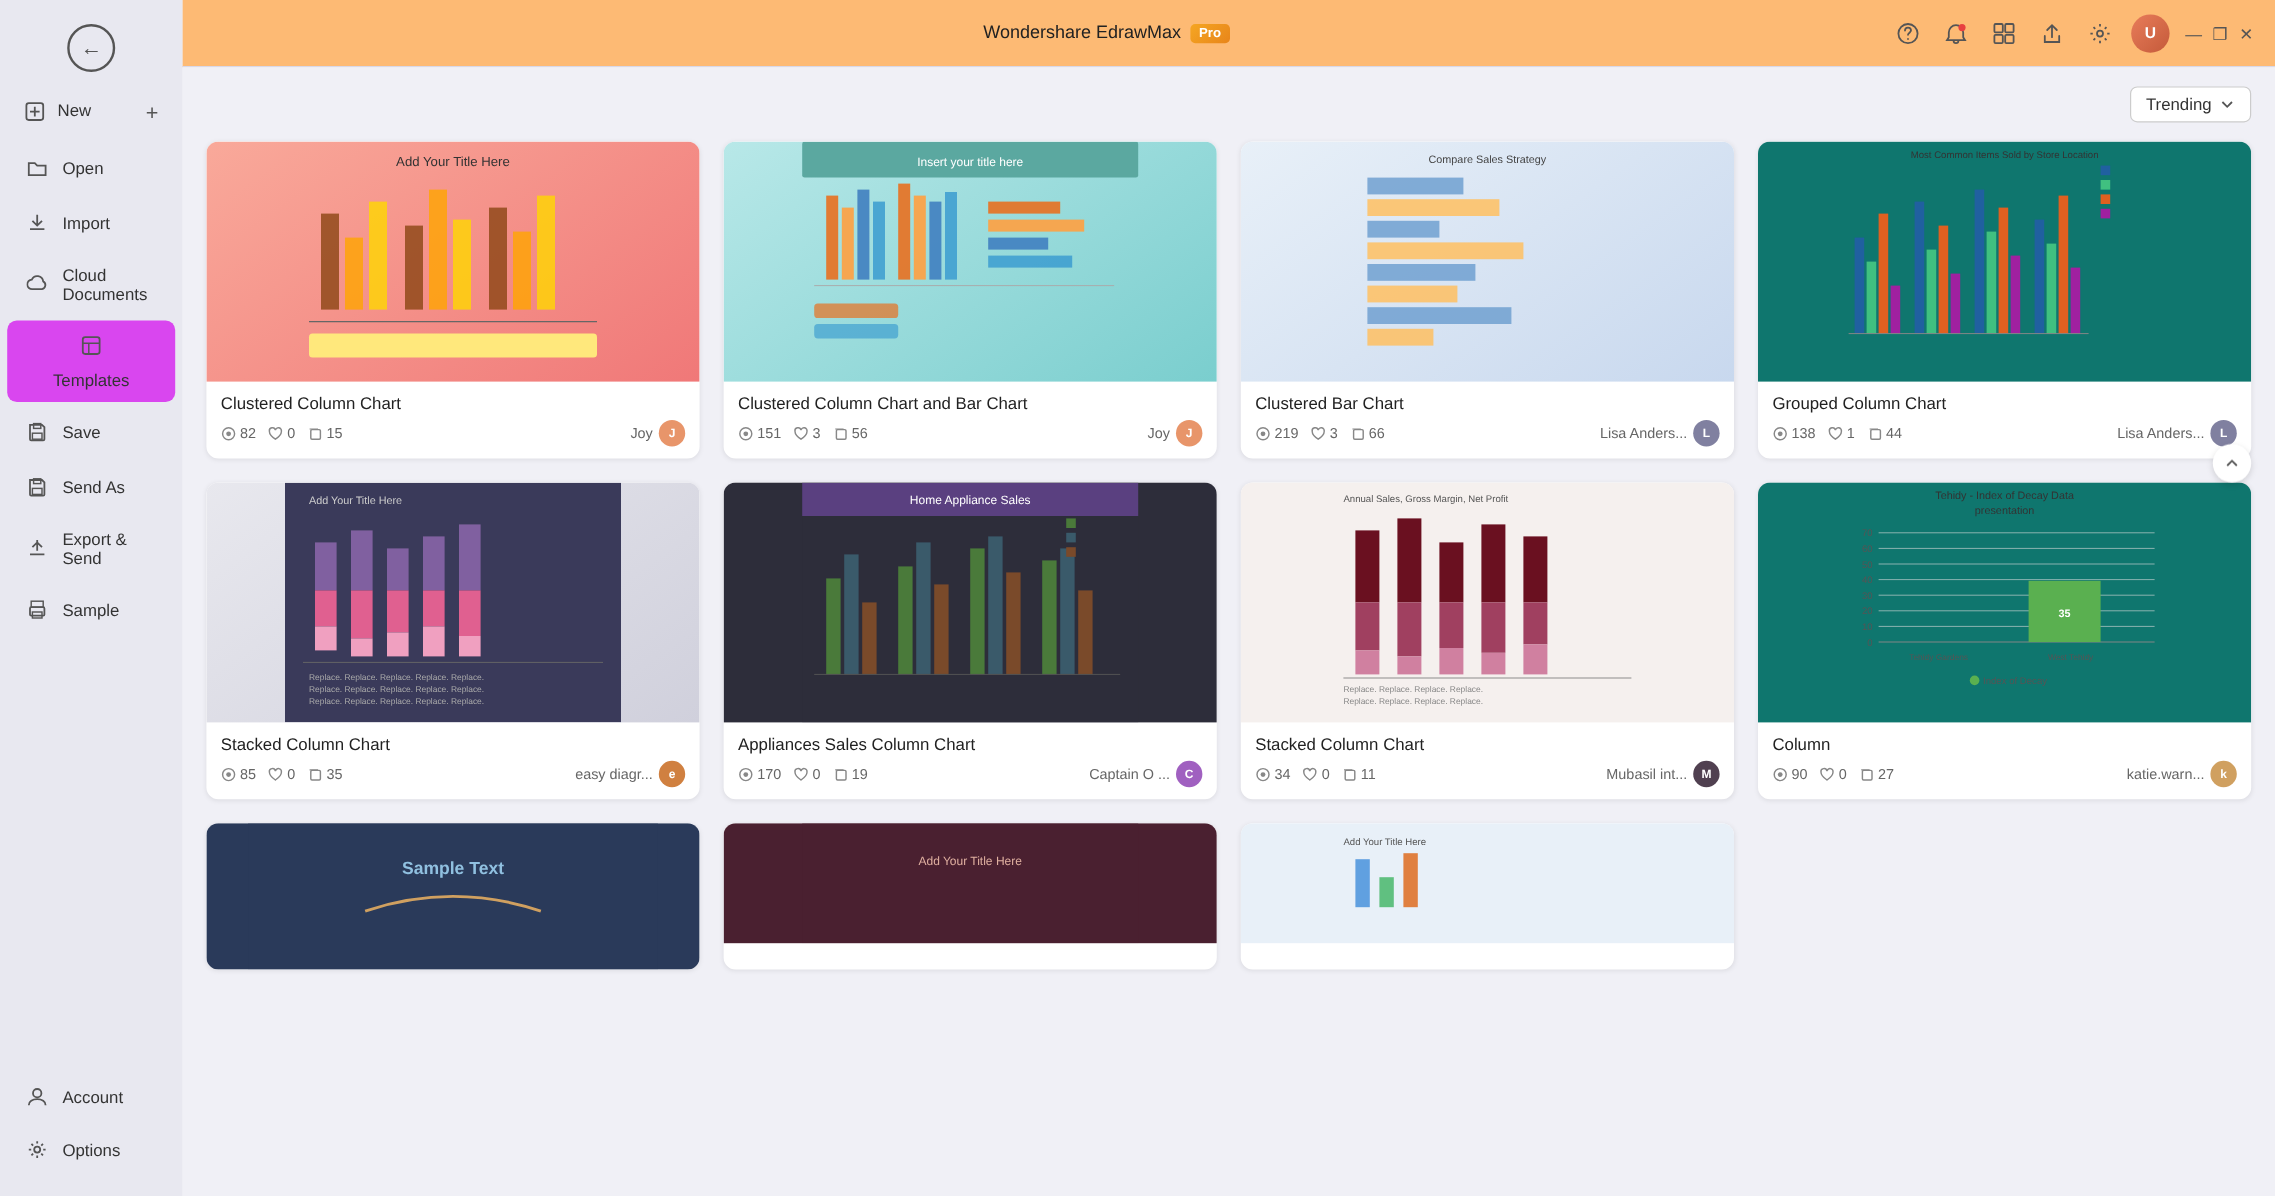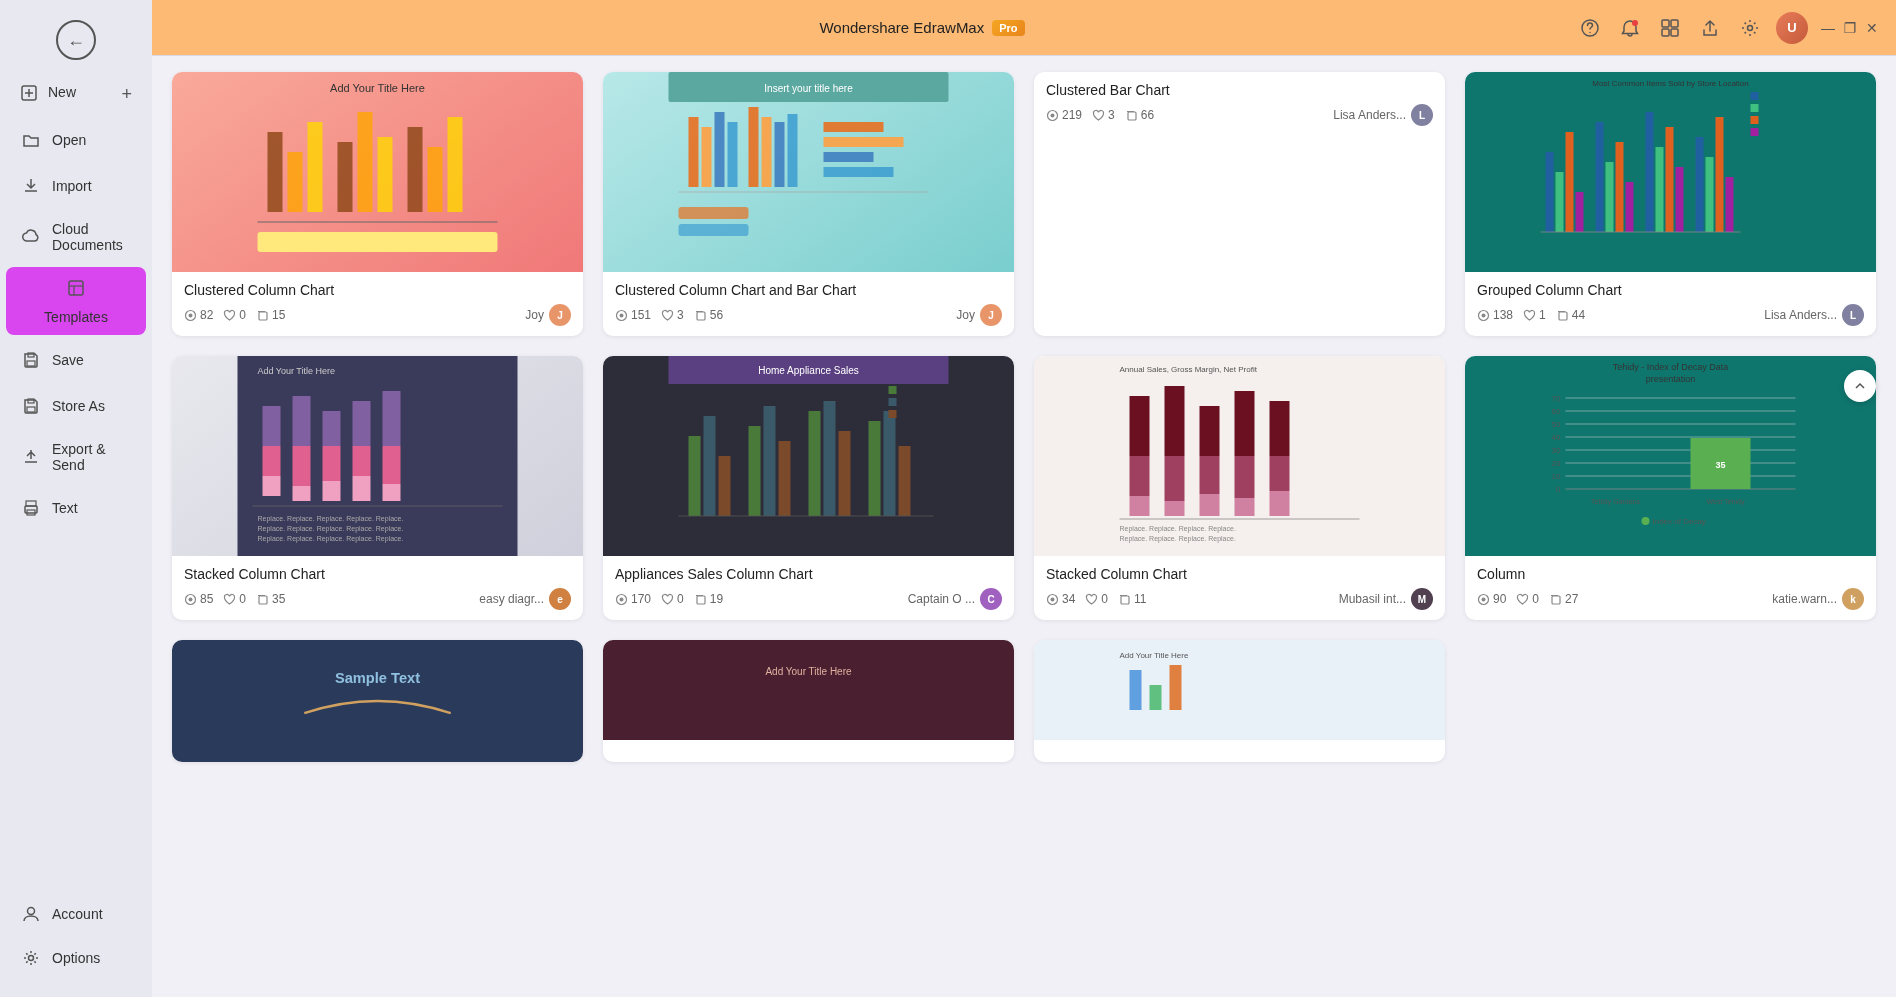--- a/index.html
+++ b/index.html
@@ -365,42 +365,42 @@
   </div>
 
   <div class="sidebar-item">
     <div class="icon">
       <svg width="18" height="18" viewBox="0 0 18 18" fill="none">
         <path d="M3 3h10l2 2v10a1 1 0 01-1 1H4a1 1 0 01-1-1V3z" stroke="#555" stroke-width="1.5" fill="none"></path>
         <rect x="6" y="2" width="6" height="4" stroke="#555" stroke-width="1.2" fill="none"></rect>
         <rect x="5" y="10" width="8" height="5" stroke="#555" stroke-width="1.2" fill="none"></rect>
       </svg>
     </div>
-    <span>Store As</span>
+    <span>Send As</span>
   </div>
 
   <div class="sidebar-item">
     <div class="icon">
       <svg width="18" height="18" viewBox="0 0 18 18" fill="none">
         <path d="M9 2v9m-4-3l4-4 4 4" stroke="#555" stroke-width="1.5"></path>
         <path d="M3 14h12" stroke="#555" stroke-width="1.5"></path>
       </svg>
     </div>
     <span>Export &amp; Send</span>
   </div>
 
   <div class="sidebar-item">
     <div class="icon">
       <svg width="18" height="18" viewBox="0 0 18 18" fill="none">
         <rect x="4" y="2" width="10" height="5" stroke="#555" stroke-width="1.2" fill="none"></rect>
         <rect x="3" y="7" width="12" height="7" rx="1" stroke="#555" stroke-width="1.5" fill="none"></rect>
         <rect x="5" y="11" width="8" height="5" stroke="#555" stroke-width="1.2" fill="none"></rect>
       </svg>
     </div>
-    <span>Text</span>
+    <span>Sample</span>
   </div>
 
   <div class="sidebar-spacer"></div>
 
   <div class="sidebar-bottom">
     <div class="sidebar-item">
       <div class="icon">
         <svg width="18" height="18" viewBox="0 0 18 18" fill="none">
           <circle cx="9" cy="6" r="3.5" stroke="#555" stroke-width="1.5" fill="none"></circle>
           <path d="M2 16c0-3 3-5 7-5s7 2 7 5" stroke="#555" stroke-width="1.5" fill="none"></path>
@@ -467,20 +467,28 @@
       <div class="avatar-circle">U</div>
       <div class="window-controls">
         <div class="win-btn">—</div>
         <div class="win-btn">❐</div>
         <div class="win-btn">✕</div>
       </div>
     </div>
   </header>
 
   <div class="content-area">
+    <div class="content-header">
+      <div class="trending-dropdown">
+        <span>Trending</span>
+        <svg width="14" height="14" viewBox="0 0 14 14" fill="none">
+          <path d="M3 5l4 4 4-4" stroke="#555" stroke-width="1.5"></path>
+        </svg>
+      </div>
+    </div>
 
     <div class="templates-grid">
 
       <div class="template-card">
         <div class="template-thumb chart-thumb-1">
           <svg class="chart-svg" viewBox="0 0 280 200" xmlns="http://www.w3.org/2000/svg">
             <text x="140" y="20" text-anchor="middle" font-size="11" fill="#333">Add Your Title Here</text>
             <rect x="30" y="60" width="15" height="80" fill="#8B4513" opacity="0.8"></rect>
             <rect x="50" y="80" width="15" height="60" fill="#FFA500" opacity="0.8"></rect>
             <rect x="70" y="50" width="15" height="90" fill="#FFD700" opacity="0.8"></rect>
@@ -573,20 +581,33 @@
             </div>
             <div class="meta-author">
               <span>Joy</span>
               <div class="author-avatar" style="background:#e8956a;">J</div>
             </div>
           </div>
         </div>
       </div>
 
       <div class="template-card">
+        <div class="template-thumb chart-thumb-3">
+          <svg class="chart-svg" viewBox="0 0 280 200" xmlns="http://www.w3.org/2000/svg">
+            <text x="140" y="18" text-anchor="middle" font-size="9" fill="#444">Compare Sales Strategy</text>
+            <rect x="40" y="30" width="80" height="14" fill="#70A0D0" opacity="0.85"></rect>
+            <rect x="40" y="48" width="110" height="14" fill="#FFC060" opacity="0.85"></rect>
+            <rect x="40" y="66" width="60" height="14" fill="#70A0D0" opacity="0.85"></rect>
+            <rect x="40" y="84" width="130" height="14" fill="#FFC060" opacity="0.85"></rect>
+            <rect x="40" y="102" width="90" height="14" fill="#70A0D0" opacity="0.85"></rect>
+            <rect x="40" y="120" width="75" height="14" fill="#FFC060" opacity="0.85"></rect>
+            <rect x="40" y="138" width="120" height="14" fill="#70A0D0" opacity="0.85"></rect>
+            <rect x="40" y="156" width="55" height="14" fill="#FFC060" opacity="0.85"></rect>
+          </svg>
+        </div>
         <div class="template-info">
           <div class="template-title">Clustered Bar Chart</div>
           <div class="template-meta">
             <div class="meta-item">
               <svg width="13" height="13" viewBox="0 0 13 13" fill="none">
                   <circle cx="6.5" cy="6.5" r="5" stroke="#888" stroke-width="1.2"></circle>
                   <circle cx="6.5" cy="6.5" r="2" fill="#888"></circle>
                 </svg>
               <span>219</span>
             </div>

